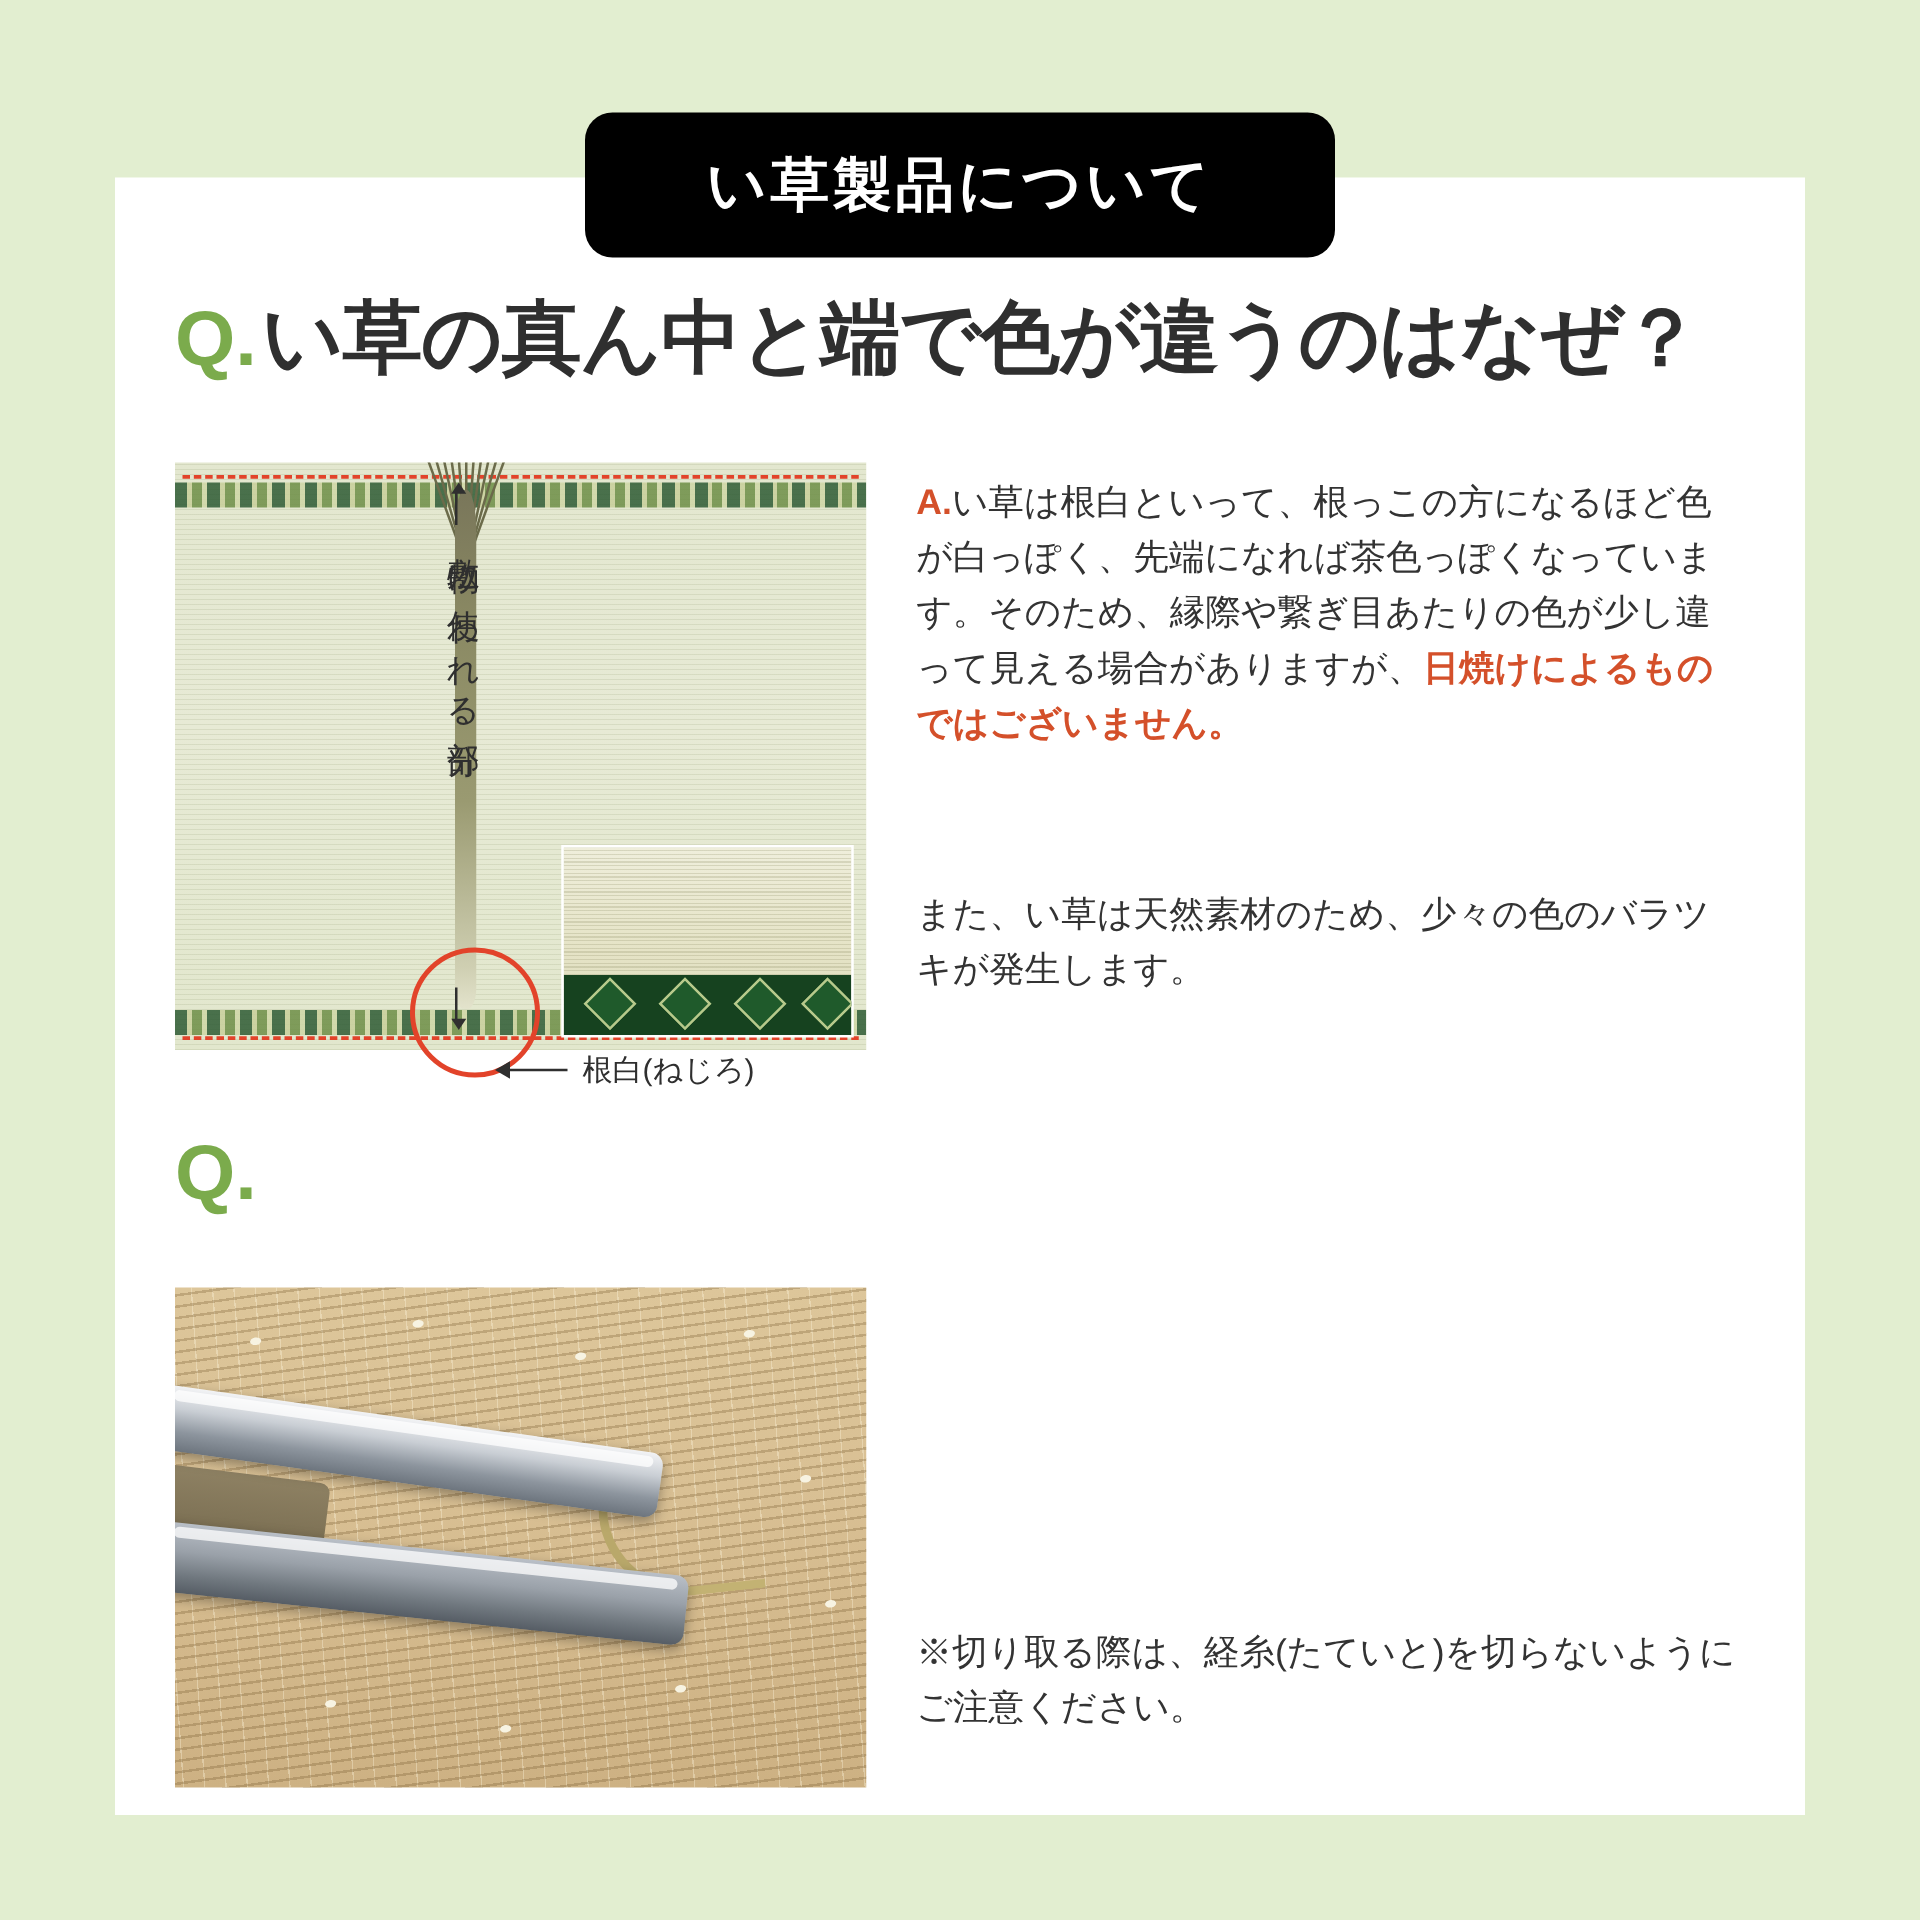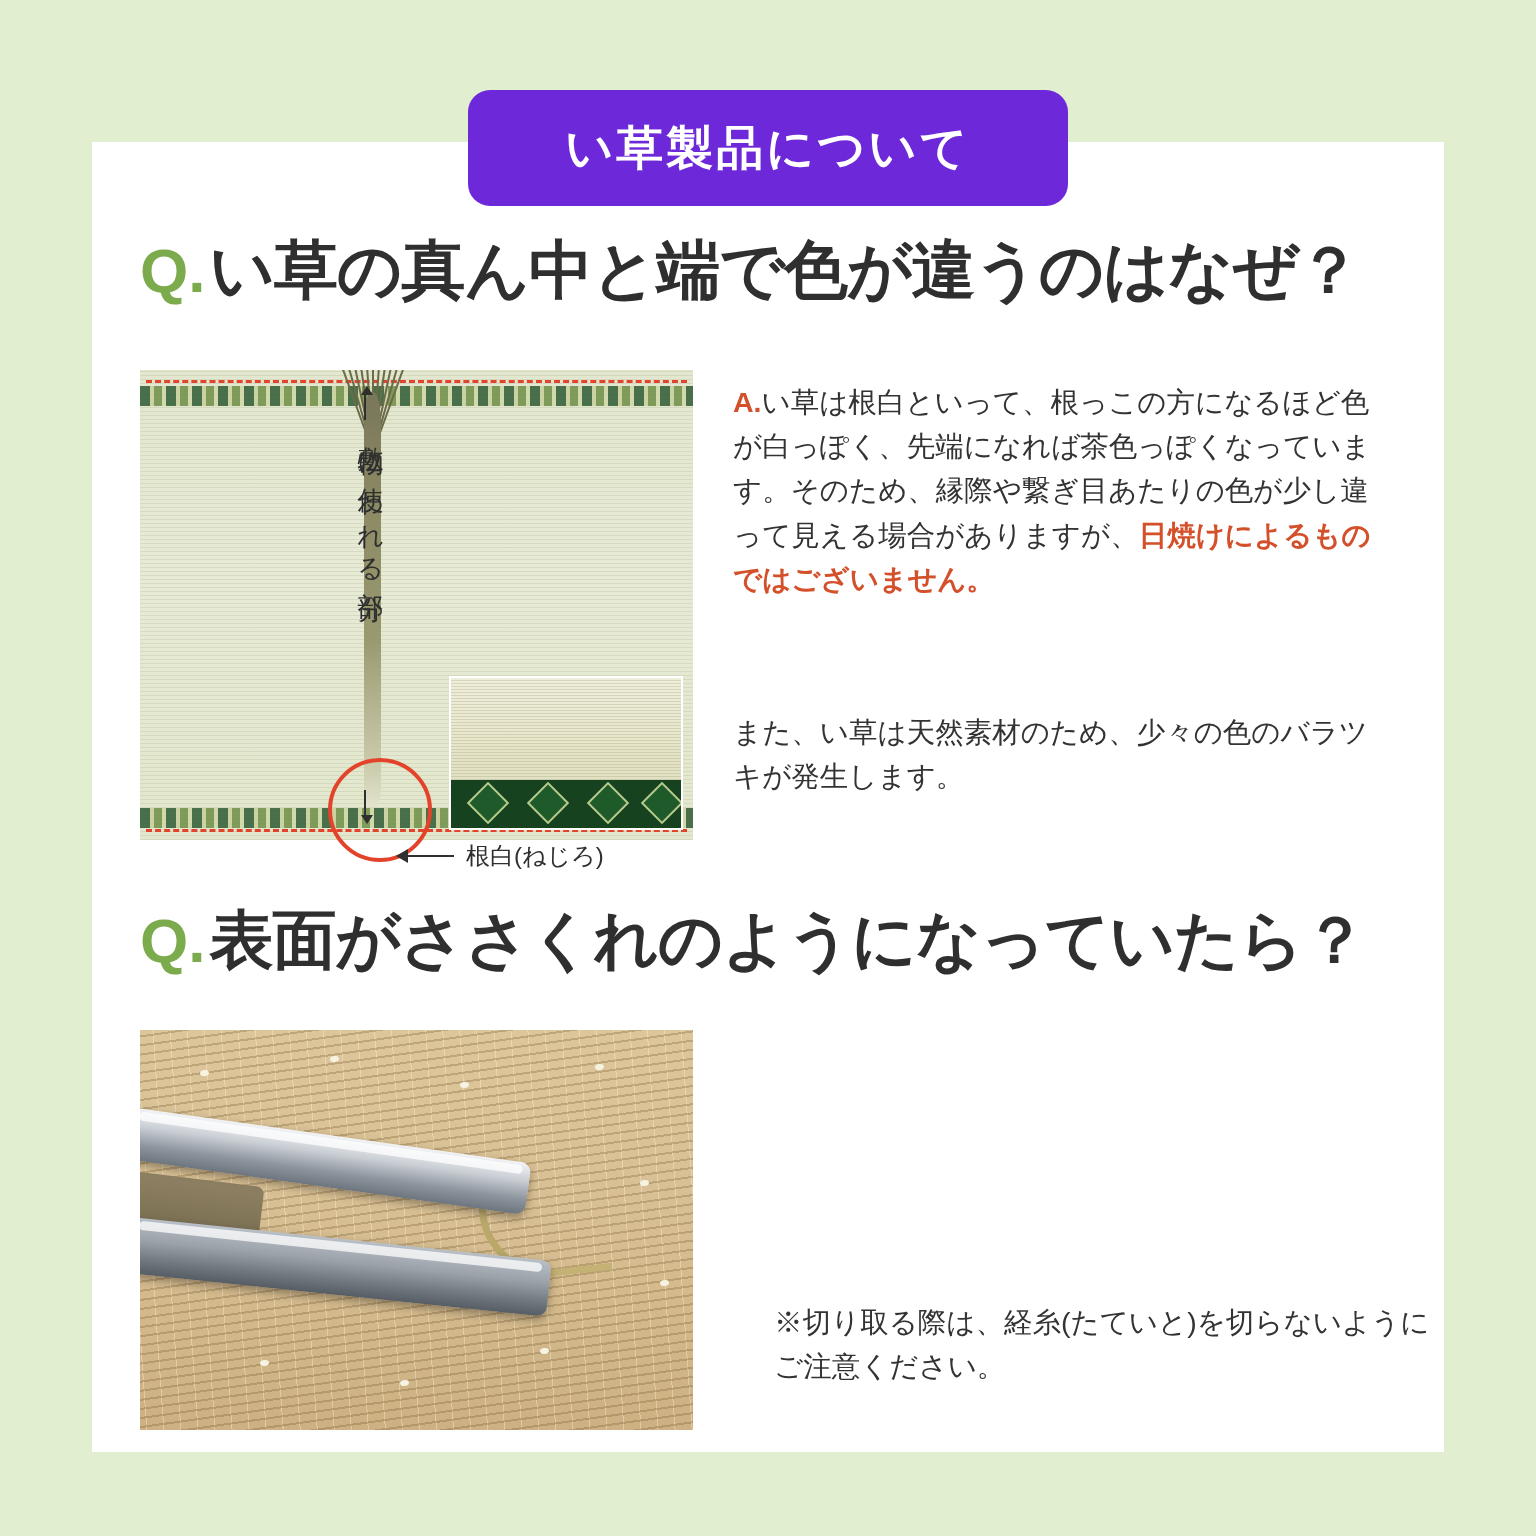--- a/index.html
+++ b/index.html
@@ -26,21 +26,21 @@
     width: 1352px;
     height: 1310px;
     background: #ffffff;
   }
   .title-badge {
     position: absolute;
     left: 468px;
     top: 90px;
     width: 600px;
     height: 116px;
-    background: #6d28d9;
+    background: #000000;
     border-radius: 22px;
     display: flex;
     align-items: center;
     justify-content: center;
     color: #ffffff;
     font-size: 47px;
     font-weight: bold;
     letter-spacing: 3px;
     z-index: 5;
   }
@@ -81,21 +81,21 @@
     color: #d4502a;
     font-weight: bold;
   }
   .hl {
     color: #d4502a;
     font-weight: bold;
   }
   #a1 { left: 733px; top: 380px; width: 660px; }
   #a1b { left: 733px; top: 710px; width: 660px; }
   #a2 { left: 733px; top: 1030px; width: 680px; }
-  #a2b { left: 733px; top: 1300px; width: 680px; margin-left: 41px; }
+  #a2b { left: 733px; top: 1300px; width: 680px; }
 
   
   .photo1 {
     position: absolute;
     left: 140px;
     top: 370px;
     width: 553px;
     height: 470px;
     background: linear-gradient(180deg,#e3e7cf 0%, #e7ead5 45%, #e2e7cd 100%);
     overflow: hidden;
@@ -388,21 +388,20 @@
     <span>根白(ねじろ)</span>
   </div>
 
   <div class="answer" id="a1">
     <span class="a-mark">A.</span><span>い草は根白といって、根っこの方になるほど色が白っぽく、先端になれば茶色っぽくなっています。そのため、縁際や繋ぎ目あたりの色が少し違って見える場合がありますが、</span><span class="hl">日焼けによるものではございません。</span>
   </div>
   <div class="answer" id="a1b">また、い草は天然素材のため、少々の色のバラツキが発生します。</div>
 
   <div class="q-head" id="q2-head">
     <span class="q-mark">Q.</span>
-    <span class="q-text">表面がささくれのようになっていたら？</span>
   </div>
 
   <div class="photo2">
     <div class="mat-tex"></div>
     <div class="dot" style="left:60px;  top:40px;"></div>
     <div class="dot" style="left:190px; top:26px;"></div>
     <div class="dot" style="left:320px; top:52px;"></div>
     <div class="dot" style="left:455px; top:34px;"></div>
     <div class="dot" style="left:120px; top:330px;"></div>
     <div class="dot" style="left:260px; top:350px;"></div>

